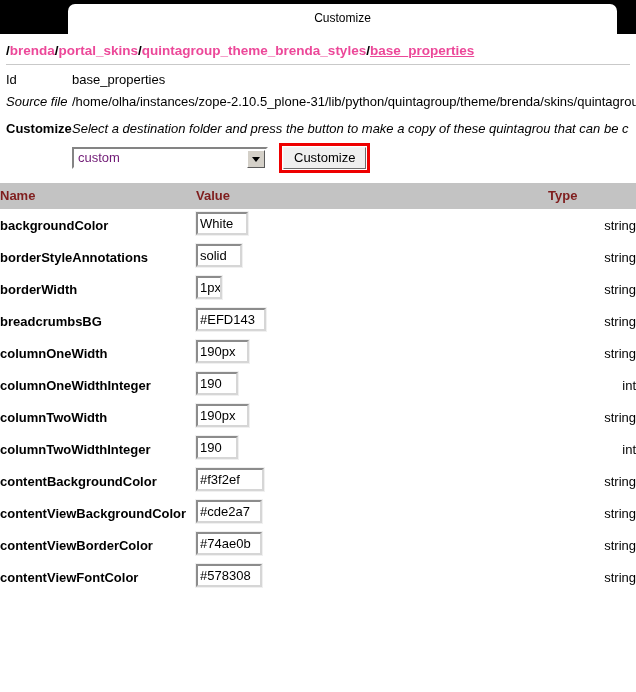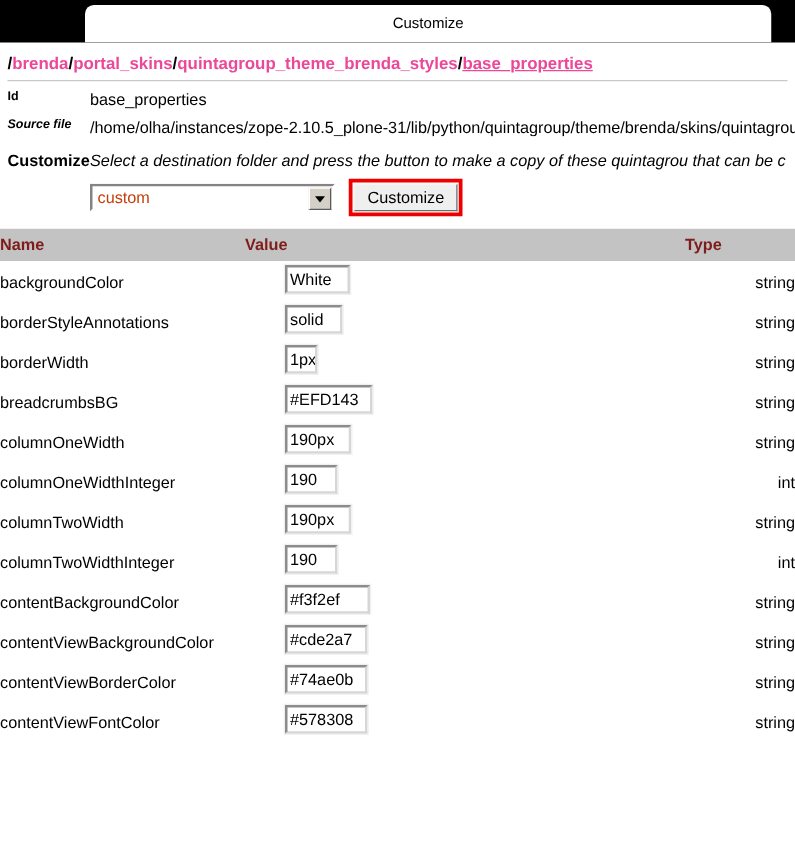--- a/index.html
+++ b/index.html
@@ -83,22 +83,22 @@
     padding: 4px 0 0 6px;
   }
   .inforow {
     display: flex;
     align-items: flex-start;
     padding: 3px 0 4px 0;
   }
   .inforow .lbl {
     width: 66px;
     flex: 0 0 66px;
-    font-weight: bold;
-    font-size: 10px;
+    font-weight: normal;
+    font-size: 13px;
   }
   .inforow .lbl.ital {
     font-style: italic;
   }
   .inforow .val {
     flex: 1 1 auto;
     font-size: 13px;
     white-space: nowrap;
     overflow: hidden;
   }
@@ -134,21 +134,21 @@
     width: 196px;
     height: 22px;
     box-sizing: border-box;
     border: 2px solid;
     border-color: #848484 #ffffff #ffffff #848484;
     background: #ffffff;
     position: relative;
     font-size: 13px;
     line-height: 18px;
     padding-left: 4px;
-    color: #c2410c;
+    color: #701a75;
     outline: 1px solid #ffffff;
   }
   .sel .seltext {
     display: block;
   }
   .sel .arrowbox {
     position: absolute;
     right: 1px;
     top: 1px;
     width: 16px;
@@ -205,21 +205,21 @@
   th.c-type { text-align: right; padding-right: 6px; }
 
   table.props tbody td {
     padding: 3px 0 3px 0;
     font-size: 13px;
     vertical-align: middle;
     background: #ffffff;
   }
   td.c-name {
     padding-left: 22px;
-    font-weight: normal;
+    font-weight: bold;
     white-space: nowrap;
   }
   td.c-value {
     padding-left: 0;
   }
   td.c-type {
     text-align: right;
     padding-right: 6px;
     white-space: nowrap;
   }
@@ -232,21 +232,20 @@
     padding: 0 2px;
     font-size: 13px;
     font-family: "Liberation Sans", sans-serif;
     background: #ffffff;
     color: #000;
     border: 2px solid;
     border-color: #8c8c8c #d6d6d6 #d6d6d6 #8c8c8c;
     outline: 1px solid #f0f0f0;
     white-space: nowrap;
     overflow: hidden;
-    margin-left: 32px;
   }
 </style>
 </head>
 <body>
 
 <div class="tabbar">
   <div class="tab">
     <span>Customize</span>
   </div>
 </div>

